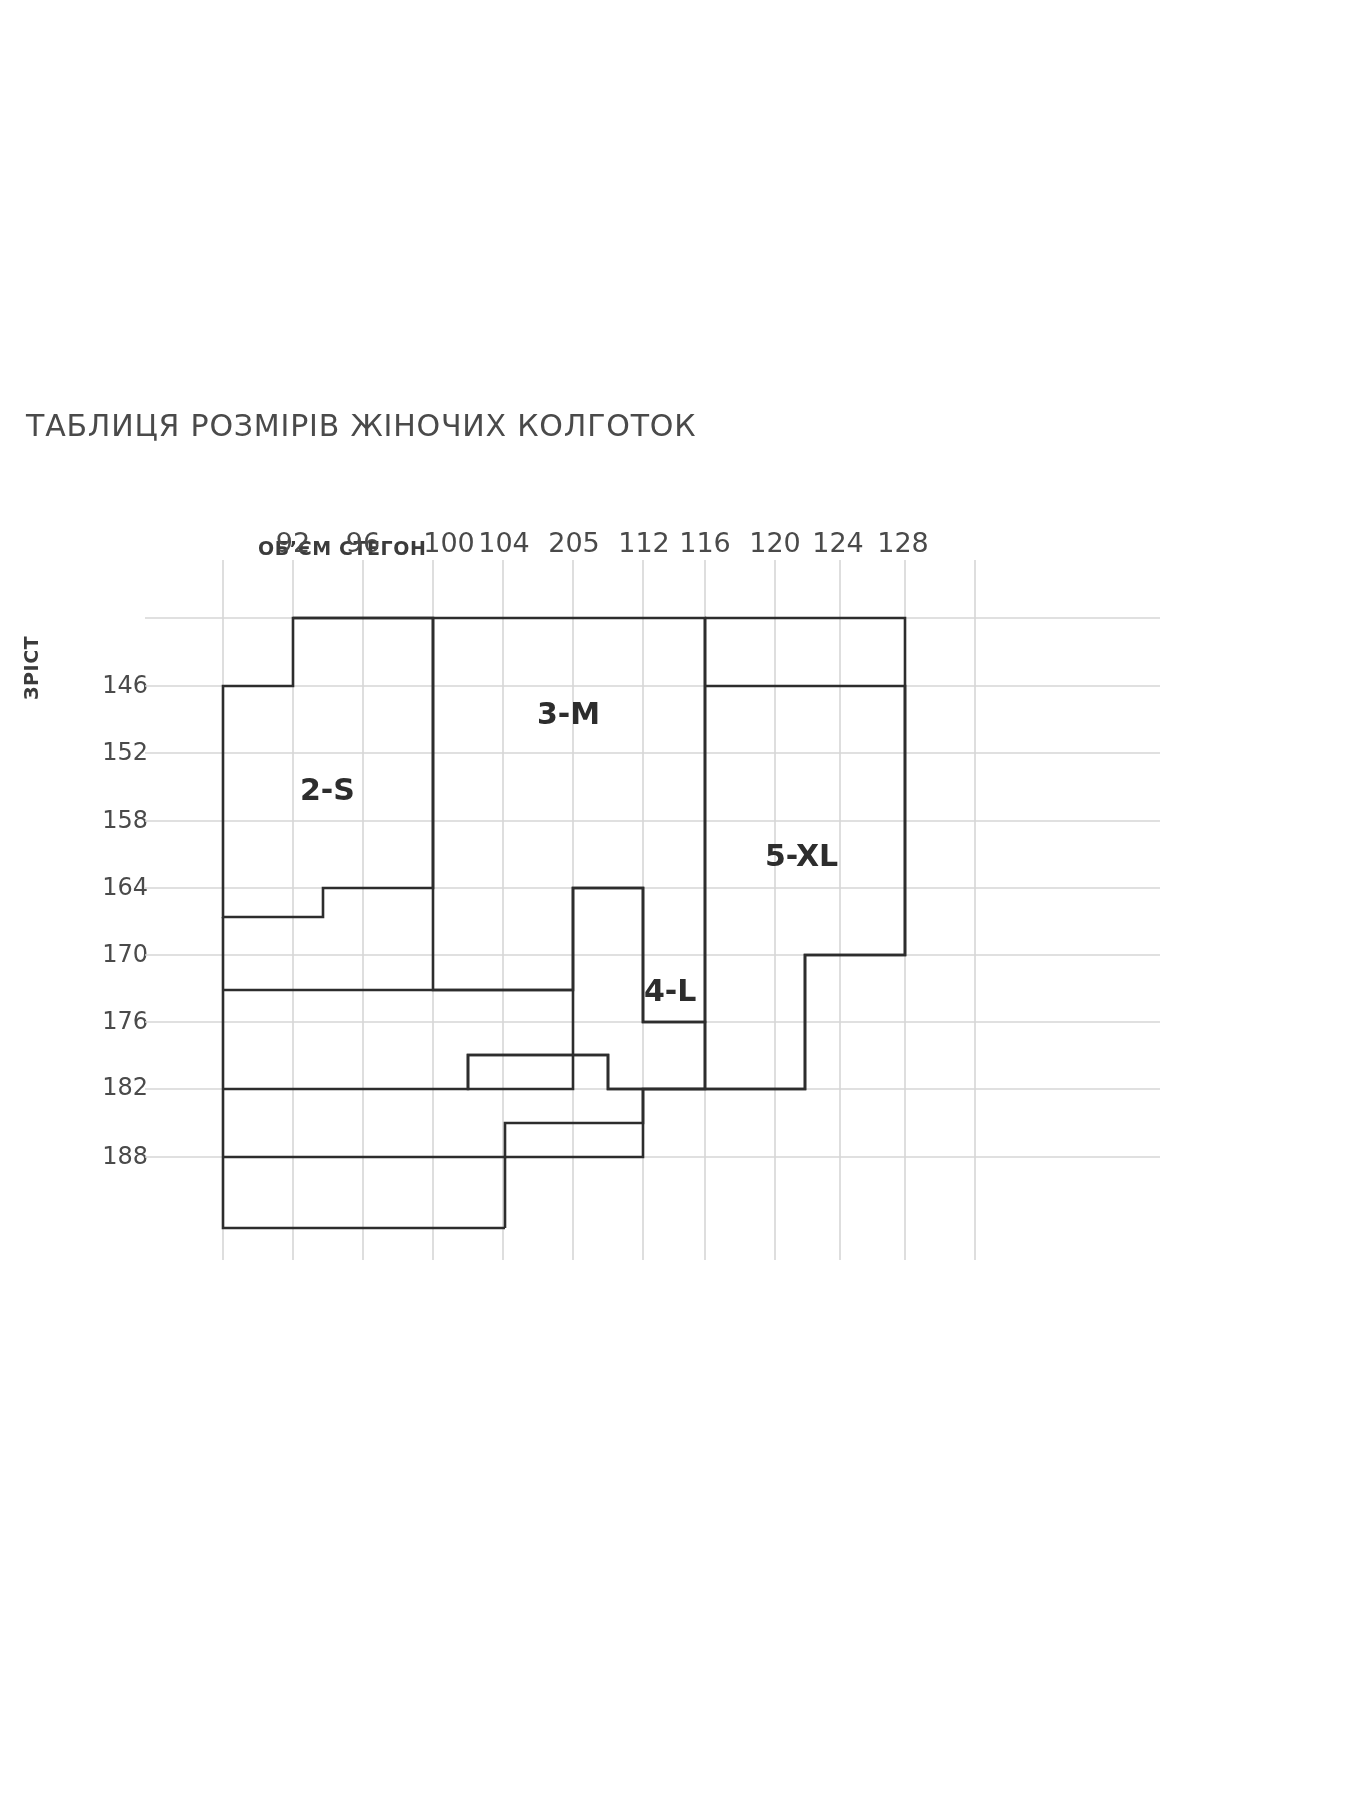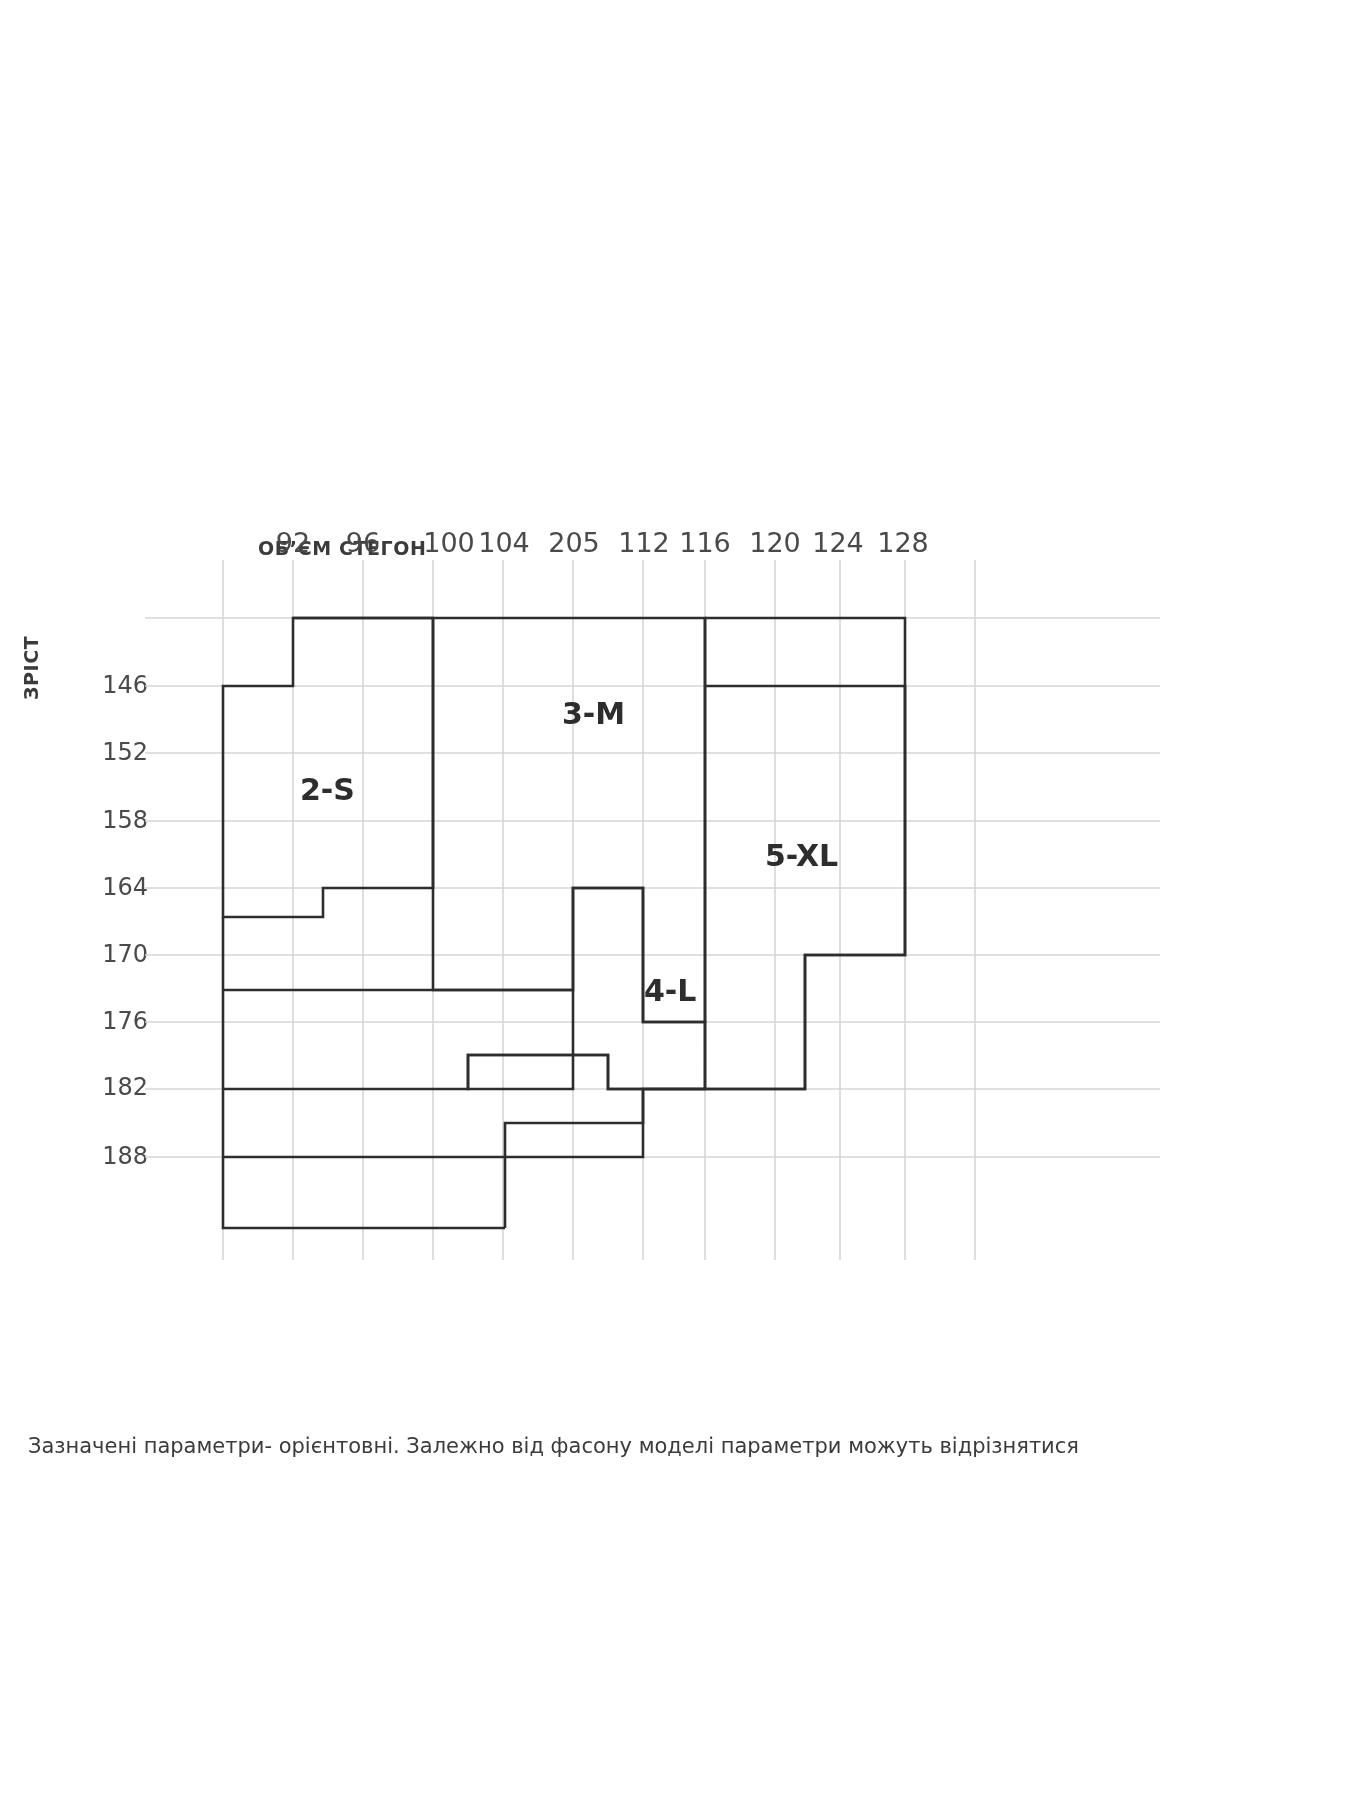--- a/index.html
+++ b/index.html
@@ -100,20 +100,21 @@
     font-size: 21px;
     line-height: 1.55;
     color: #3b3b3b;
   }
 </style>
 </head>
 <body>
 
 <div class="page">
 
+  <div class="title">ТАБЛИЦЯ РОЗМІРІВ ЖІНОЧИХ КОЛГОТОК</div>
 
   <div class="axis-label-x">ОБ’ЄМ СТЕГОН</div>
   <div class="axis-label-y">ЗРІСТ</div>
 
   <div class="xtick" style="left:263px; top:527px; width:60px;">92</div>
   <div class="xtick" style="left:333px; top:527px; width:60px;">96</div>
   <div class="xtick" style="left:419px; top:527px; width:60px;">100</div>
   <div class="xtick" style="left:474px; top:527px; width:60px;">104</div>
   <div class="xtick" style="left:544px; top:527px; width:60px;">205</div>
   <div class="xtick" style="left:614px; top:527px; width:60px;">112</div>
@@ -172,21 +173,20 @@
                M223,357 L223,668 L505,668" fill="none" stroke="#2d2d2d" stroke-width="2.6"></path>
 
       <path d="M705,58 L705,126 L905,126 L905,395 L805,395 L805,529 L643,529 L643,597 L505,597 L505,668
                M705,126 L705,529
                M905,395 L805,395" fill="none" stroke="#2d2d2d" stroke-width="2.6"></path>
       <path d="M705,58 L905,58 L905,395 L805,395 L805,529 L705,529" fill="none" stroke="#2d2d2d" stroke-width="2.6"></path>
     </svg>
   </div>
 
   <div class="zone-label" style="left:300px; top:772px;">2-S</div>
-  <div class="zone-label" style="left:527px; top:696px;padding-left:35px;">3-M</div>
+  <div class="zone-label" style="left:502px; top:696px;padding-left:35px;">3-M</div>
   <div class="zone-label" style="left:644px; top:973px;">4-L</div>
   <div class="zone-label" style="left:765px; top:838px;">5-XL</div>
 
   <div class="footnote">
-    <div>Зазначені параметри- орієнтовні. Залежно від фасону моделі параметри можуть відрізнятися</div>
   </div>
 
 </div>
 
 </body></html>

